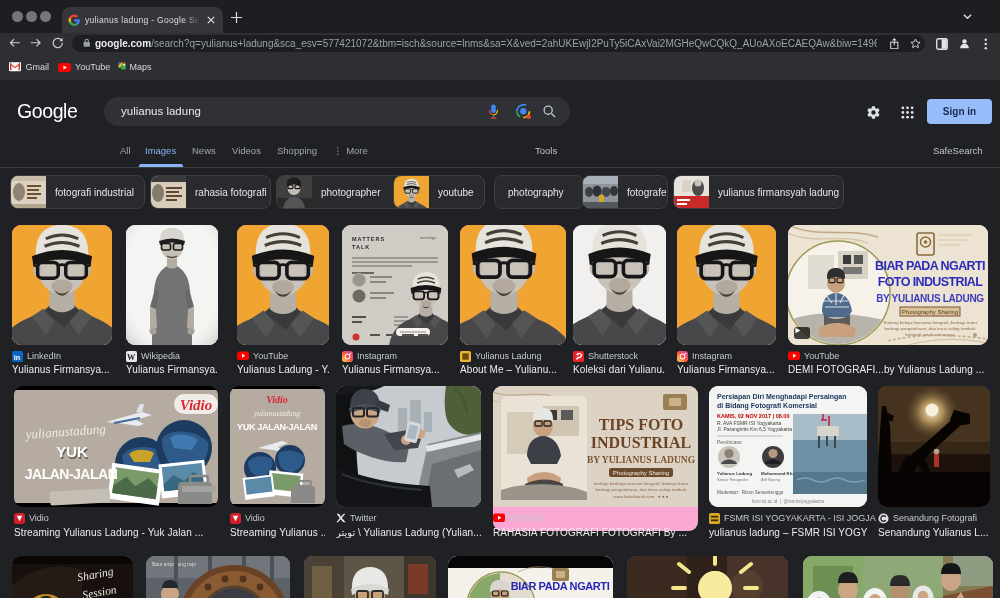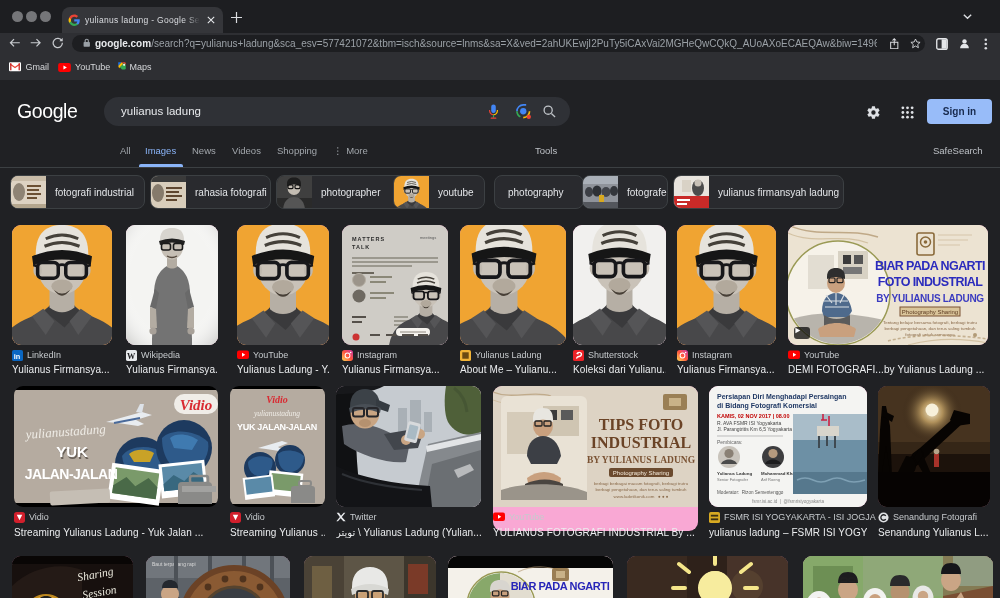--- a/index.html
+++ b/index.html
@@ -25,21 +25,21 @@
 #divider{position:absolute;left:0;top:166.5px;width:1000px;height:1px;background:#3c4043}
 
 .chip{position:absolute;top:175px;height:34px;background:#292a2e;border:1px solid #3c4043;border-radius:8px;color:#e3e5e8;font-size:10px;display:flex;align-items:center;overflow:hidden}
 .chip .th{width:35px;height:32.2px;flex:0 0 35px;overflow:hidden;position:relative}
 .chip .th svg{position:absolute;left:0;top:0}
 .chip span{padding:0 11px 0 9px;white-space:nowrap}
 .chip.noimg span{padding:0 13px}
 
 .thumb{position:absolute;border-radius:9px;overflow:hidden;background:#f9a8d4}
 .thumb svg{position:absolute;left:0;top:0}
-.src{position:absolute;font-size:9px;color:#c6cacd;white-space:nowrap;display:flex;gap:4px;height:12px}
+.src{position:absolute;font-size:9px;color:#c6cacd;white-space:nowrap;display:flex;align-items:center;gap:4px;height:12px}
 .src svg{flex:0 0 auto}
 .title{position:absolute;font-size:10px;color:#ebedef;white-space:nowrap;letter-spacing:.1px;overflow:hidden}
 .play{position:absolute;left:6px;bottom:6px;width:16px;height:12px;background:rgba(10,10,10,.75);border-radius:3px;display:flex;align-items:center;justify-content:center}
 </style></head>
 <body>
 <div id="stage">
 
   <div id="tabstrip">
     <div class="tl" style="left:11.5px"></div>
       <div class="tl" style="left:25.5px"></div>
@@ -609,21 +609,21 @@
         <text x="148" y="89" font-size="6" text-anchor="middle" fill="#f3e8d8" font-family="Liberation Sans">Photography Sharing</text>
         <text x="148" y="99" font-size="4.4" text-anchor="middle" fill="#8a6a4a" font-family="Liberation Sans">berbagi berbagai macam fotografi, berbagi trutru</text>
         <text x="148" y="105" font-size="4.4" text-anchor="middle" fill="#8a6a4a" font-family="Liberation Sans">berbagi pengetahuan, dan terus saling tumbuh</text>
         <text x="148" y="112" font-size="4.4" text-anchor="middle" fill="#8a6a4a" font-family="Liberation Sans">www.ladetikonik.com &nbsp;&nbsp;●&nbsp;●&nbsp;●</text>
       </svg>
     </div>
   <div class="src" style="left:493px;top:512px"><svg width="12" height="9.5" viewBox="0 0 24 17">
         <rect width="24" height="17" rx="4" fill="#f00"></rect>
         <path fill="#fff" d="M10 4.5l6.5 4L10 12.5z"></path>
       </svg>YouTube</div>
-  <div class="title" style="left:493px;top:526.5px;width:205px">YULIANUS FOTOGRAFI INDUSTRIAL By ...</div>
+  <div class="title" style="left:493px;top:526.5px;width:205px">RAHASIA FOTOGRAFI FOTOGRAFI By ...</div>
 
   <div class="thumb" style="left:709px;top:386px;width:158px;height:121px">
       <svg width="158" height="121" viewBox="0 0 158 121">
         <rect width="158" height="121" fill="#f4f4f2"></rect>
         <text x="8" y="13" font-size="7" font-weight="bold" fill="#1f3864" font-family="Liberation Sans">Persiapan Diri Menghadapi Persaingan</text>
         <text x="8" y="22" font-size="7" font-weight="bold" fill="#1f3864" font-family="Liberation Sans">di Bidang Fotografi Komersial</text>
         <text x="8" y="32" font-size="5.5" font-weight="bold" fill="#c00000" font-family="Liberation Sans">KAMIS, 02 NOV 2017 | 08.00</text>
         <text x="8" y="39" font-size="5" fill="#444" font-family="Liberation Sans">R. AVA FSMR ISI Yogyakarta</text>
         <text x="8" y="45" font-size="5" fill="#444" font-family="Liberation Sans">Jl. Parangtritis Km 6,5 Yogyakarta</text>
         <path d="M8 50 h66" stroke="#bbb" stroke-width="1"></path>

